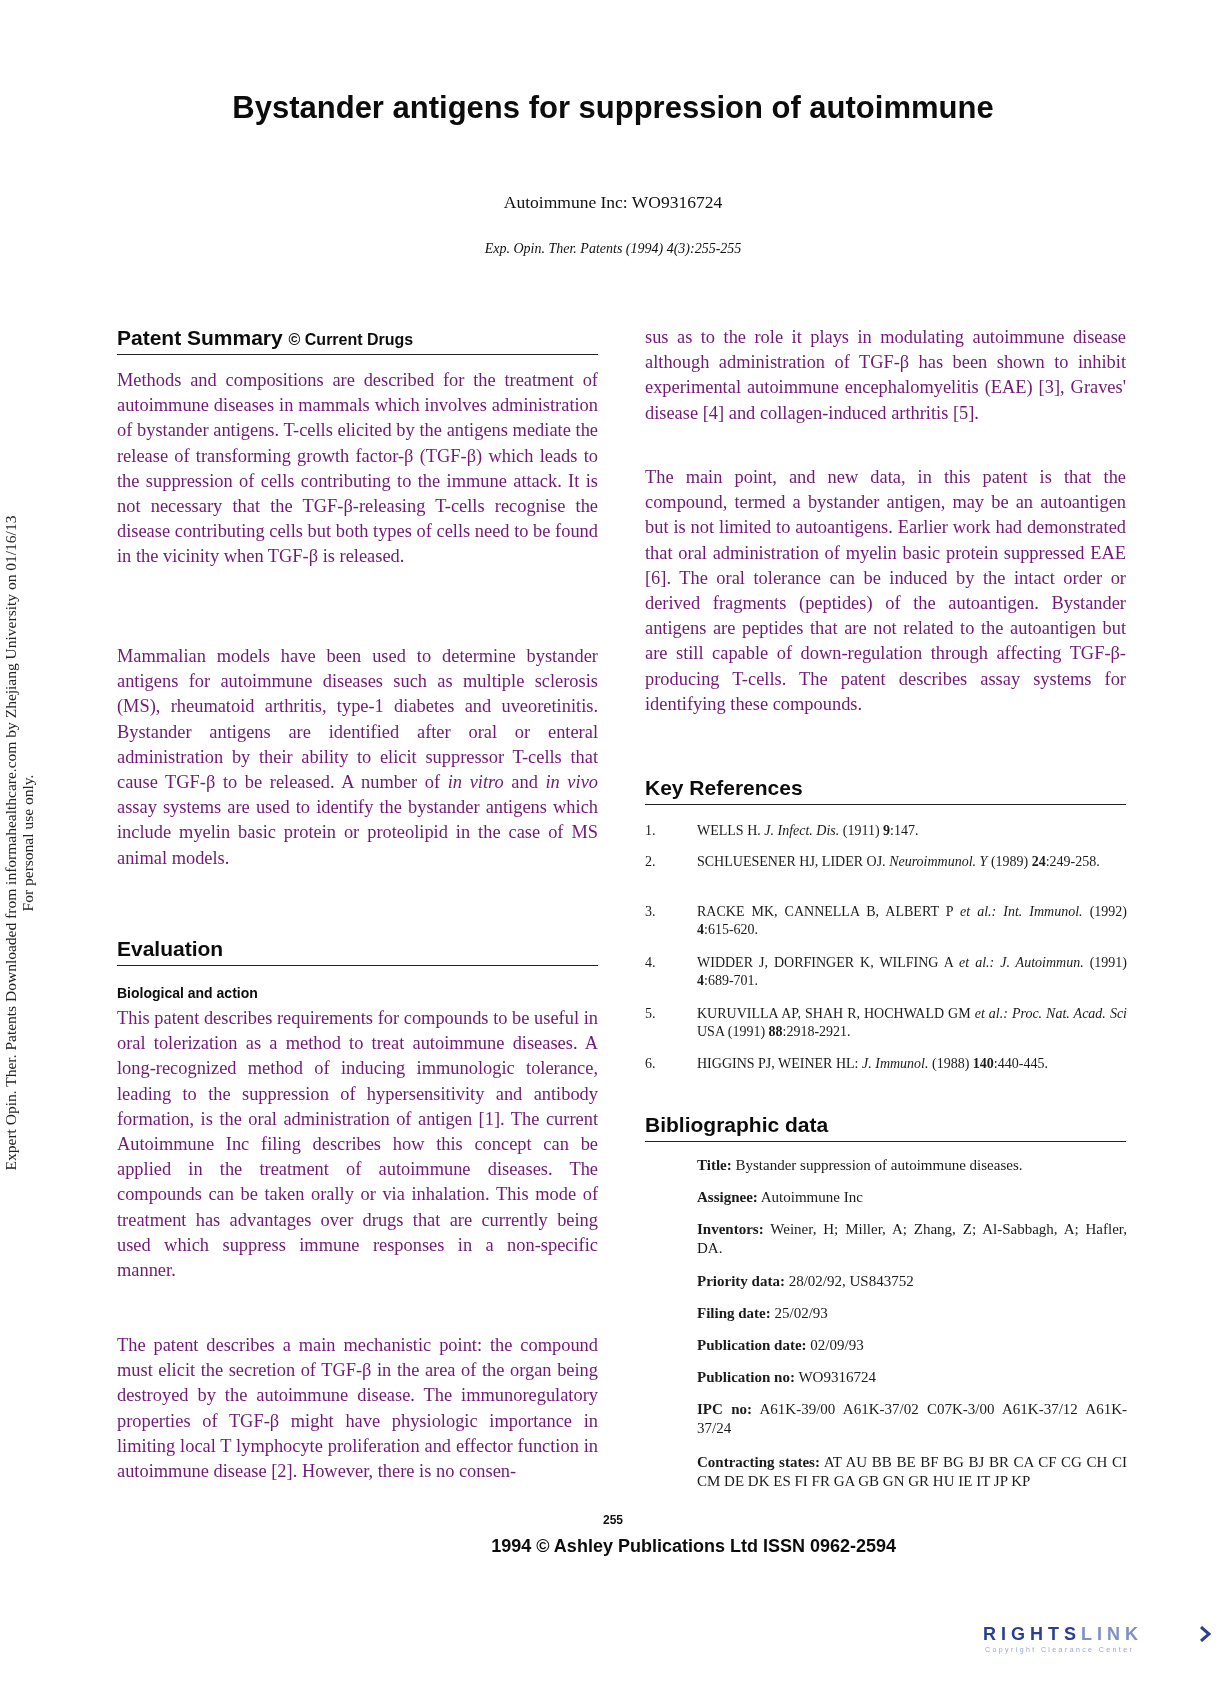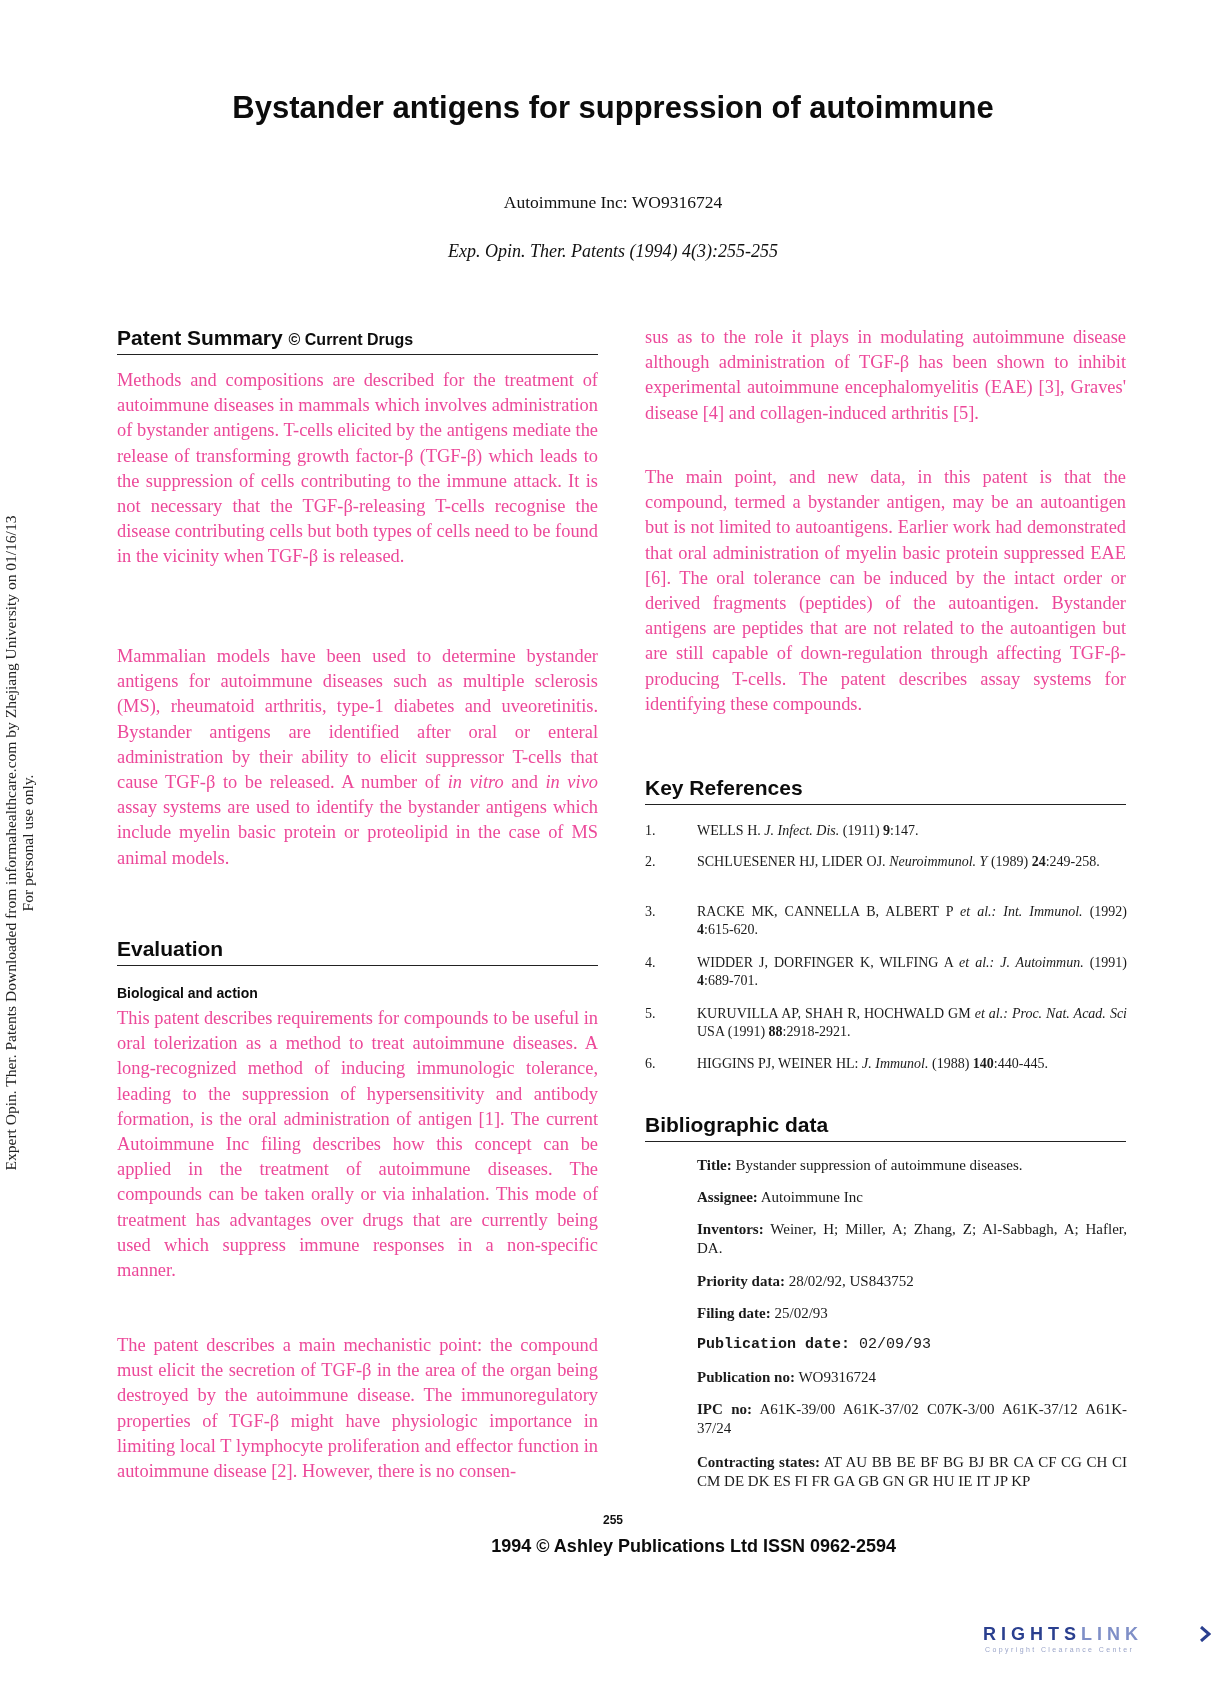--- a/index.html
+++ b/index.html
@@ -36,21 +36,21 @@
       width: 626px;
       text-align: center;
       font-size: 17.5px;
     }
     .citation-line {
       position: absolute;
       left: 300px;
       top: 241px;
       width: 626px;
       text-align: center;
-      font-size: 18px;
+      font-size: 14px;
       font-style: italic;
     }
 
     
     .side-stamp {
       position: absolute;
       left: 2px;
       top: 487px;
       width: 48px;
       height: 712px;
@@ -100,21 +100,21 @@
       font-weight: bold;
       font-size: 14px;
       line-height: 22px;
       color: #0c0c0c;
     }
     .para {
       position: absolute;
       font-size: 18.4px;
       line-height: 25.2px;
       text-align: justify;
-      color: #ec4899;
+      color: #701a75;
       margin: 0;
     }
     .para .ital { font-style: italic; }
 
     
     .ref {
       position: absolute;
       font-size: 14px;
       line-height: 18px;
       color: #1a1a1a;
@@ -278,21 +278,21 @@
   </div>
 
   <div class="section-head" style="left:0; top:1113px;">Bibliographic data</div>
   <div class="rule" style="left:0; top:1141px; width:481px;"></div>
 
   <div class="bib" style="top:1156px;"><span class="lbl">Title:</span><span> Bystander suppression of autoimmune diseases.</span></div>
   <div class="bib" style="top:1188px;"><span class="lbl">Assignee:</span><span> Autoimmune Inc</span></div>
   <div class="bib" style="top:1220px;"><span class="lbl">Inventors:</span><span> Weiner, H; Miller, A; Zhang, Z; Al-Sabbagh, A; Hafler, DA.</span></div>
   <div class="bib" style="top:1272px;"><span class="lbl">Priority data:</span><span> 28/02/92, US843752</span></div>
   <div class="bib" style="top:1304px;"><span class="lbl">Filing date:</span><span> 25/02/93</span></div>
-  <div class="bib" style="top:1336px;font-family:Liberation Mono, monospace;"><span class="lbl">Publication date:</span><span> 02/09/93</span></div>
+  <div class="bib" style="top:1336px;"><span class="lbl">Publication date:</span><span> 02/09/93</span></div>
   <div class="bib" style="top:1368px;"><span class="lbl">Publication no:</span><span> WO9316724</span></div>
   <div class="bib" style="top:1400px;"><span class="lbl">IPC no:</span><span> A61K-39/00 A61K-37/02 C07K-3/00 A61K-37/12 A61K-37/24</span></div>
   <div class="bib" style="top:1453px;"><span class="lbl">Contracting states:</span><span> AT AU BB BE BF BG BJ BR CA CF CG CH CI CM DE DK ES FI FR GA GB GN GR HU IE IT JP KP</span></div>
 </div>
 
 <div class="page-num">255</div>
 <div class="copyright-line">1994 © Ashley Publications Ltd ISSN 0962-2594</div>
 
 <div class="rightslink">
   <div class="word"><span>RIGHTS</span><span class="light">LINK</span></div>

